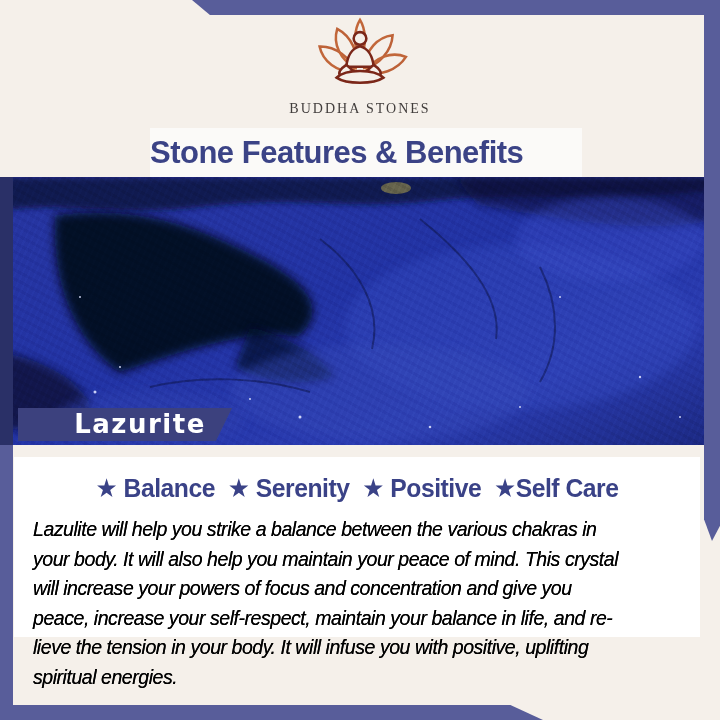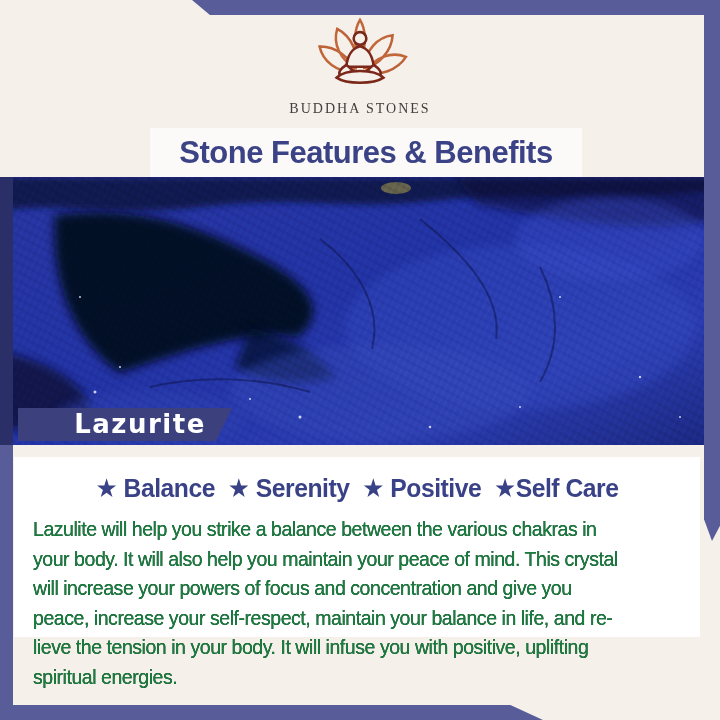--- a/index.html
+++ b/index.html
@@ -18,21 +18,21 @@
   #left-strip{position:absolute;left:0;top:445px;width:13px;height:275px;
             background:#585d9a;z-index:5;}
   
   #logo{position:absolute;left:280px;top:16px;width:160px;height:88px;z-index:2;}
   #brand-name{position:absolute;left:0;top:101px;width:720px;text-align:center;
             font-family:"Liberation Serif","DejaVu Serif",serif;font-size:14px;
             letter-spacing:2px;color:#413d3c;z-index:2;}
   
   #title-band{position:absolute;left:150px;top:128px;width:432px;height:49px;
             background:#fbfaf8;z-index:3;}
-  #page-title{width:100%;text-align:center;line-height:49px;font-weight:bold;
+  #page-title{width:100%;line-height:49px;font-weight:bold;
             font-size:31px;letter-spacing:-.5px;color:#3b4386;}
   
   #stone-image{position:absolute;left:0;top:177px;width:720px;height:268px;z-index:1;
             background:#1e2c8e;}
   #stone-image svg{display:block;width:720px;height:268px;}
   #stone-grain{position:absolute;inset:0;
      background:
        repeating-linear-gradient(115deg,rgba(255,255,255,.05) 0 2px,transparent 2px 6px),
        repeating-linear-gradient(28deg,rgba(2,4,25,.08) 0 3px,transparent 3px 8px);
      mix-blend-mode:overlay;}
@@ -42,21 +42,21 @@
             clip-path:polygon(0 0,100% 0,92.5% 100%,0 100%);}
   #stone-label{display:block;text-align:center;padding-left:30px;line-height:33px;
             font-family:"DejaVu Sans","Liberation Sans",sans-serif;font-weight:bold;
             font-size:26px;letter-spacing:1.5px;color:#ffffff;}
   
   #content-panel{position:absolute;left:14px;top:457px;width:686px;height:180px;
             background:#ffffff;z-index:4;}
   #benefits-heading{margin-top:16px;text-align:center;font-weight:bold;font-size:26px;
             letter-spacing:-.5px;color:#3a4287;white-space:pre;
             transform:scaleX(.95);transform-origin:50% 50%;}
-  #benefits-paragraph{margin:10px 0 0 19px;color:#15803d;}
+  #benefits-paragraph{margin:10px 0 0 19px;color:#000000;font-style:italic;}
   .para-line{font-size:21px;line-height:29.5px;letter-spacing:-.5px;white-space:pre;
             transform:scaleX(.93);transform-origin:0 50%;
             text-shadow:0 0 .4px #1b1b1b;}
 </style>
 </head>
 <body>
 
 <div id="stage">
 
   <div id="top-band" class="ribbon"></div>

